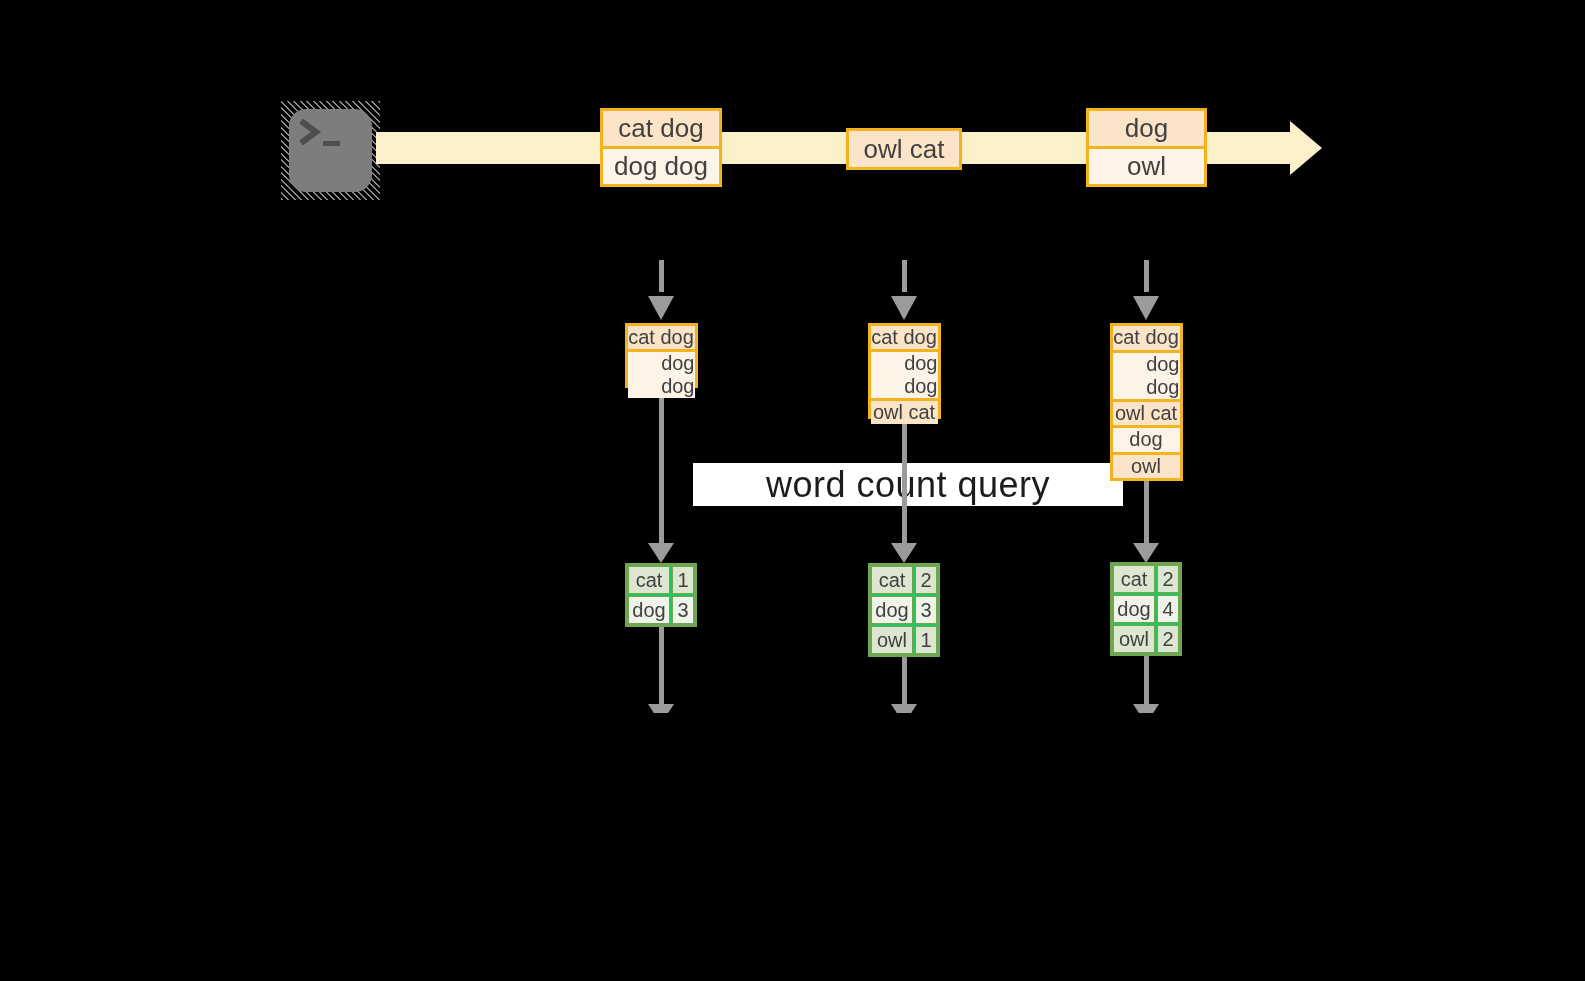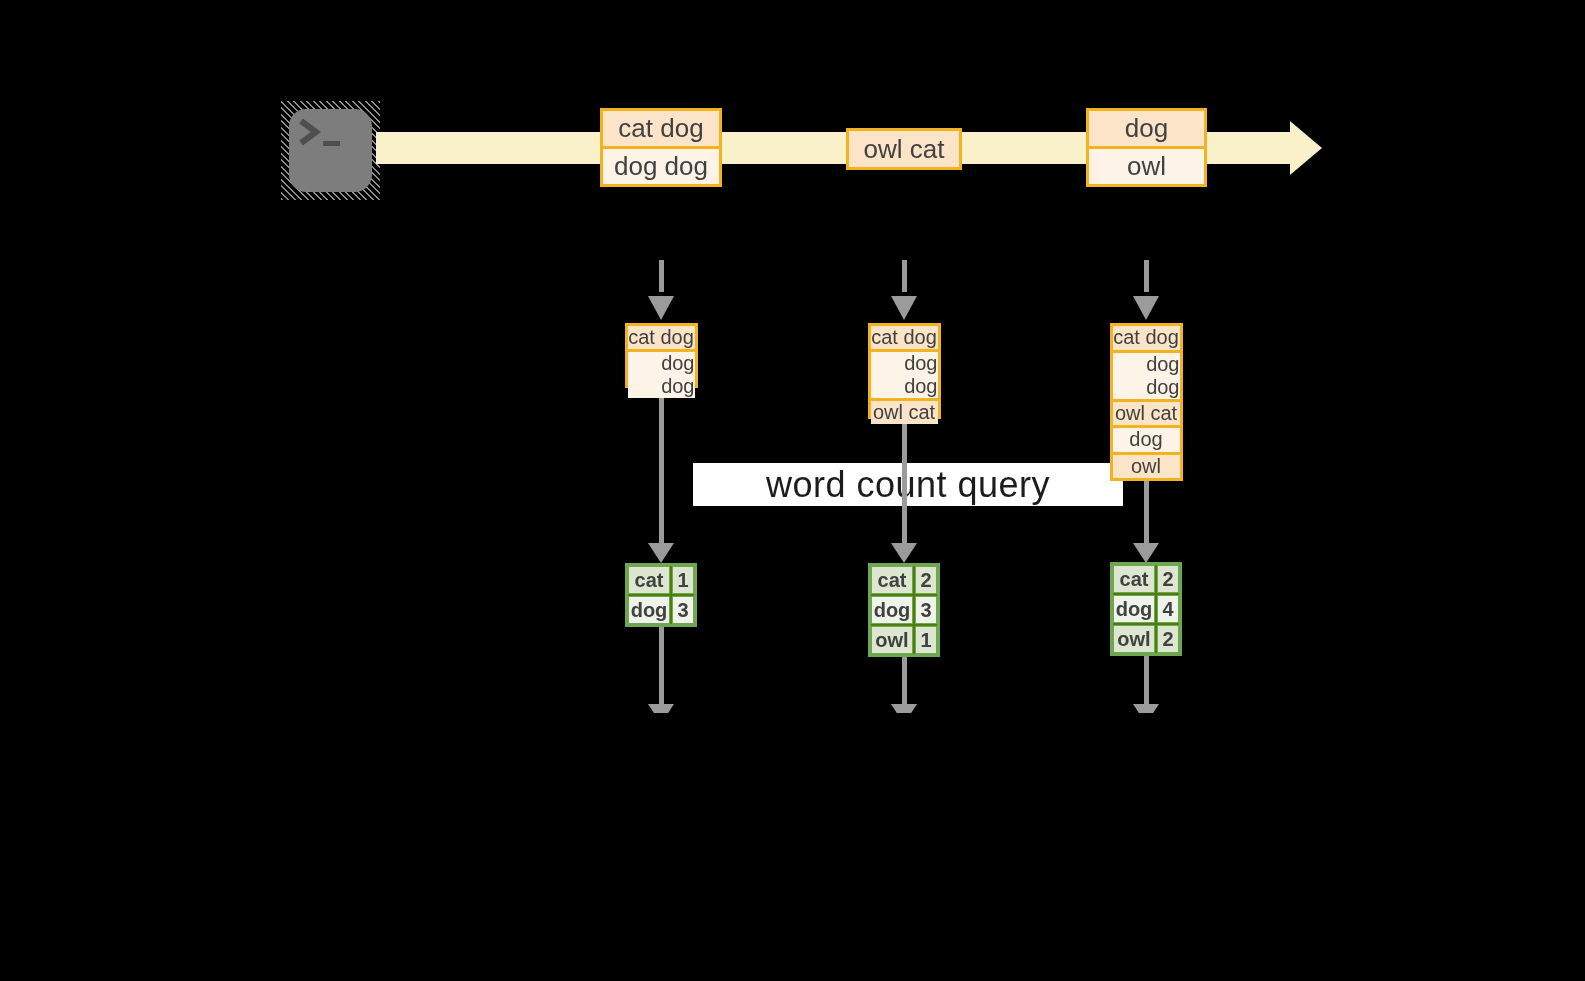--- a/index.html
+++ b/index.html
@@ -31,22 +31,22 @@
   .vline { position:absolute; width:5px; background:#9B9B9B; z-index:2; }
   .head-down { position:absolute; width:26px; background:#9B9B9B; clip-path:polygon(0 0, 100% 0, 50% 100%); z-index:2; }
   
   .band {
     position:absolute; background:#FFFFFF; z-index:1;
     display:flex; align-items:center; justify-content:center;
   }
   .band span { font-size:36px; font-weight:300; color:#1c1c1c; letter-spacing:0.5px; }
   
   .gtable {
-    position:absolute; z-index:3; border:3px solid #6FA750; background:#4d7c0f;
-    display:grid; grid-template-columns:42px 22px; gap:2px; box-sizing:content-box;font-weight:bold;
+    position:absolute; z-index:3; border:3px solid #6FA750; background:#22c55e;
+    display:grid; grid-template-columns:42px 22px; gap:2px; box-sizing:content-box;
   }
   .gcell {
     height:28px; box-sizing:border-box; border:1.5px solid #6FA750;
     display:flex; align-items:center; justify-content:center; font-size:20px;
   }
   .gd { background:#DCE6D0; }
   .gl { background:#EFF3EA; }
 </style>
 </head>
 <body>

